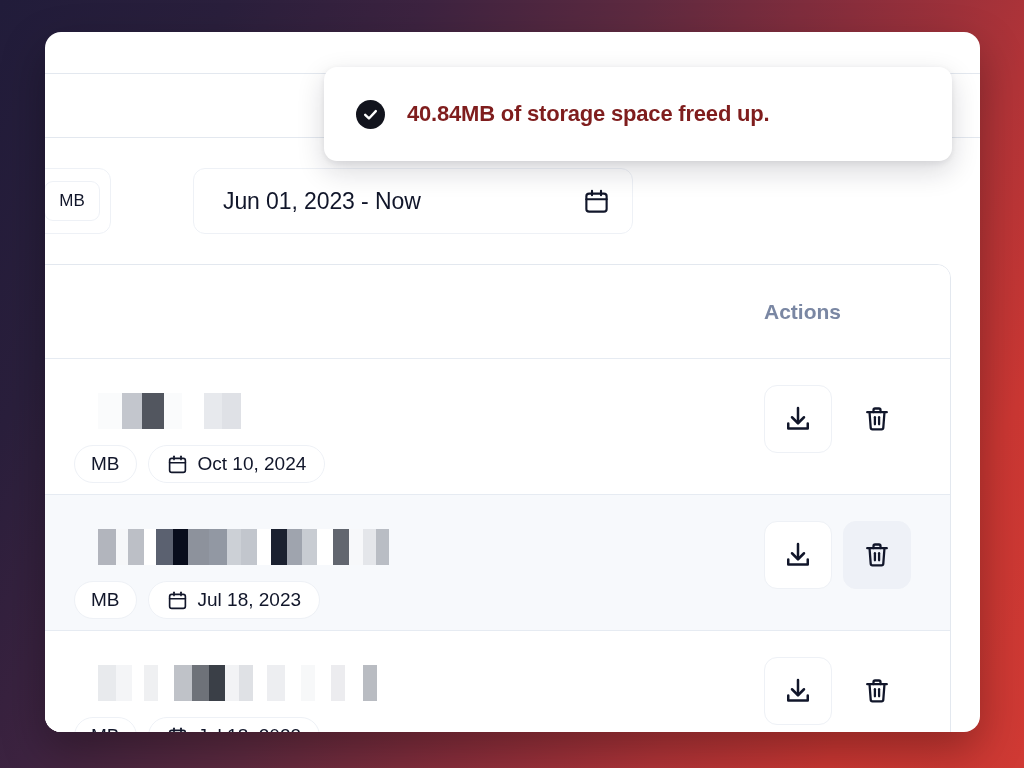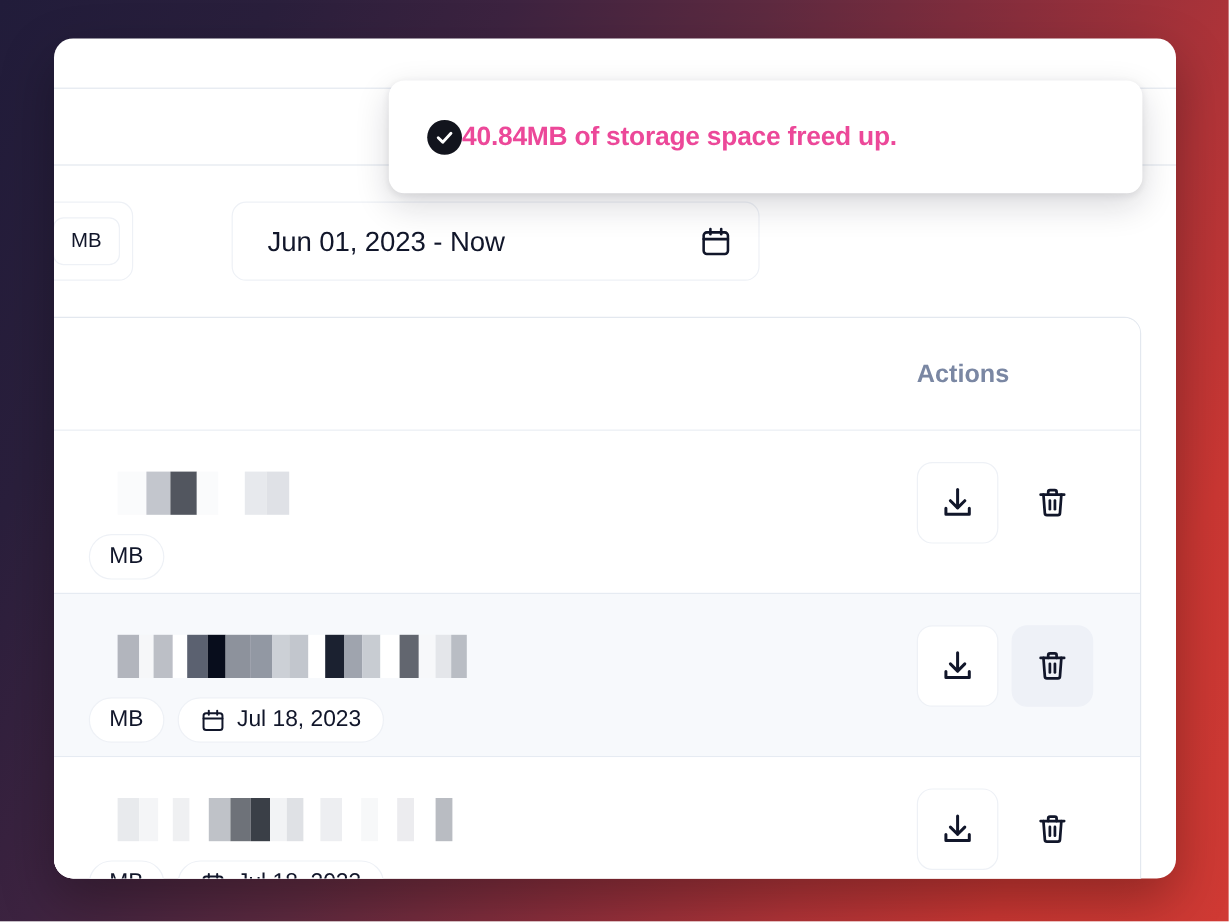--- a/index.html
+++ b/index.html
@@ -238,23 +238,24 @@
     width: 29px;
     height: 29px;
     border-radius: 50%;
     background: #12141d;
     display: flex;
     align-items: center;
     justify-content: center;
     flex: 0 0 auto;
   }
   #toast-message {
+    margin-left: 22px;
     font-size: 22px;
     font-weight: bold;
-    color: #ec4899;
+    color: #7f1d1d;
     letter-spacing: -0.2px;
   }
 
   svg { display: block; }
 </style>
 </head>
 <body>
 
 <div id="viewport">
 
@@ -291,20 +292,31 @@
               <span class="blk" style="width: 24px; background: rgb(250, 251, 252);"></span>
               <span class="blk" style="width: 20px; background: rgb(195, 198, 205);"></span>
               <span class="blk" style="width: 22px; background: rgb(82, 86, 95);"></span>
               <span class="blk" style="width: 18px; background: rgb(250, 251, 252);"></span>
               <span class="blk" style="width: 22px; background: rgb(255, 255, 255);"></span>
               <span class="blk" style="width: 18px; background: rgb(231, 233, 237);"></span>
               <span class="blk" style="width: 19px; background: rgb(223, 225, 230);"></span>
             </div>
             <div class="row-chips">
               <div class="size-chip">MB</div>
+              <div class="date-chip">
+                <span>
+                  <svg width="21" height="21" viewBox="0 0 24 24" fill="none" stroke="#11162a" stroke-width="1.9" stroke-linecap="round" stroke-linejoin="round">
+      <rect x="3" y="5" width="18" height="16" rx="2.4"></rect>
+      <line x1="3" y1="10" x2="21" y2="10"></line>
+      <line x1="8" y1="2.6" x2="8" y2="6.4"></line>
+      <line x1="16" y1="2.6" x2="16" y2="6.4"></line>
+    </svg>
+                </span>
+                <span>Oct 10, 2024</span>
+              </div>
             </div>
             <div class="row-actions">
               <div class="act-btn boxed">
                 <span>
                   <svg width="30" height="30" viewBox="0 0 24 24" fill="none" stroke="#11162a" stroke-width="2" stroke-linecap="round" stroke-linejoin="round">
       <line x1="12" y1="3.2" x2="12" y2="15.2"></line>
       <polyline points="7.2,10.6 12,15.4 16.8,10.6"></polyline>
       <polyline points="4.2,15.6 4.2,19.6 19.8,19.6 19.8,15.6"></polyline>
     </svg>
                 </span>

